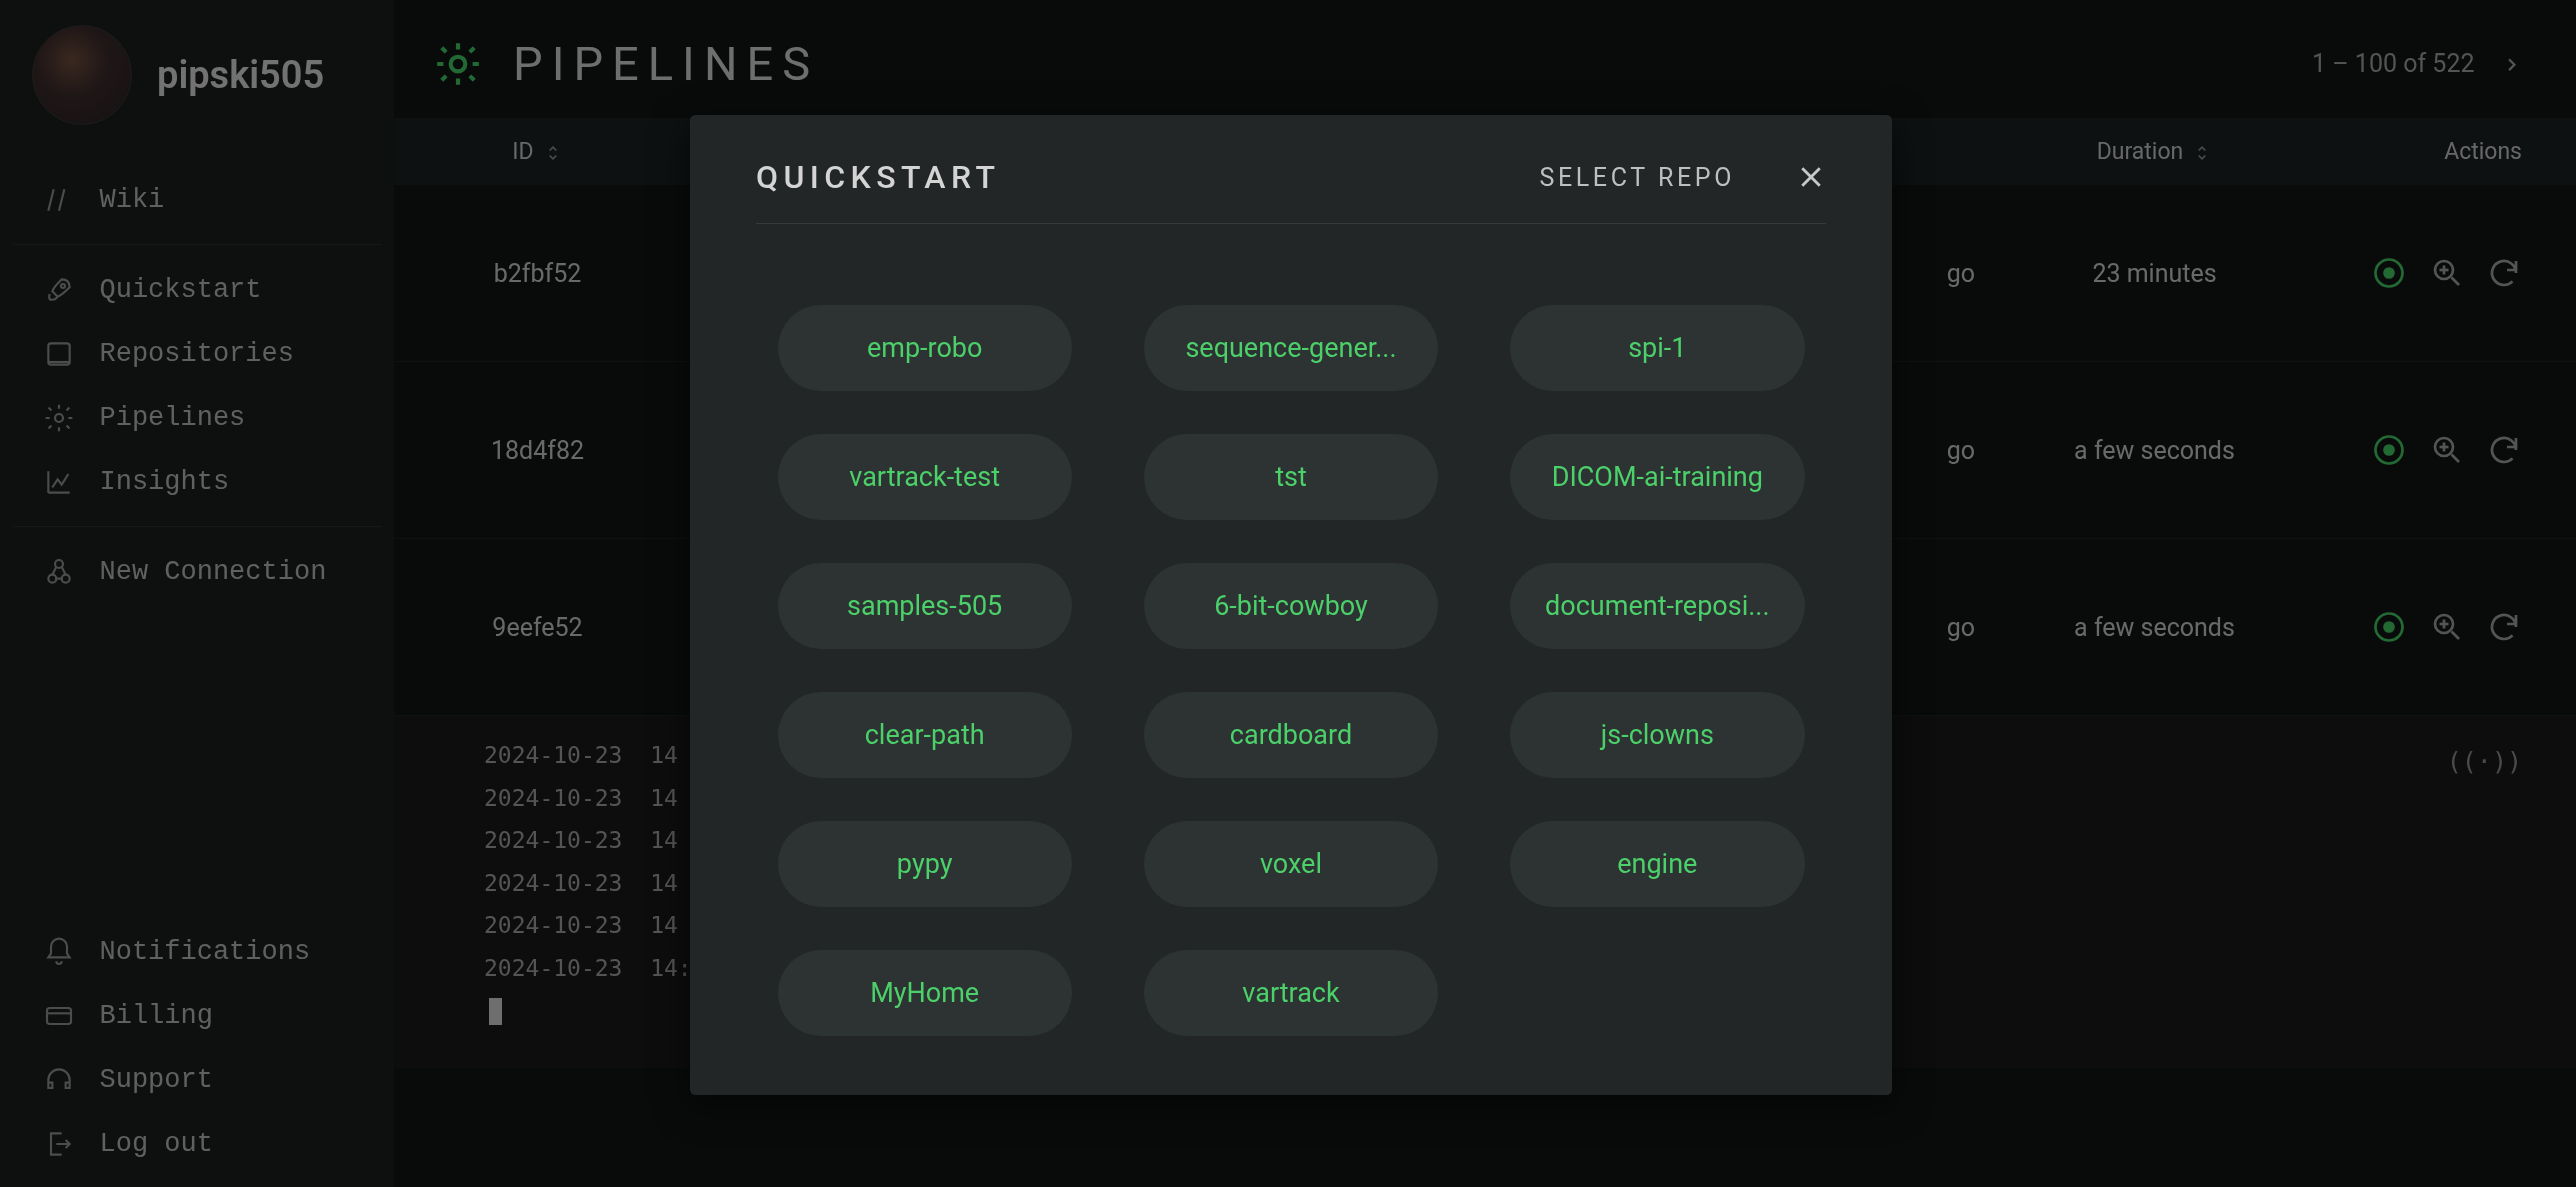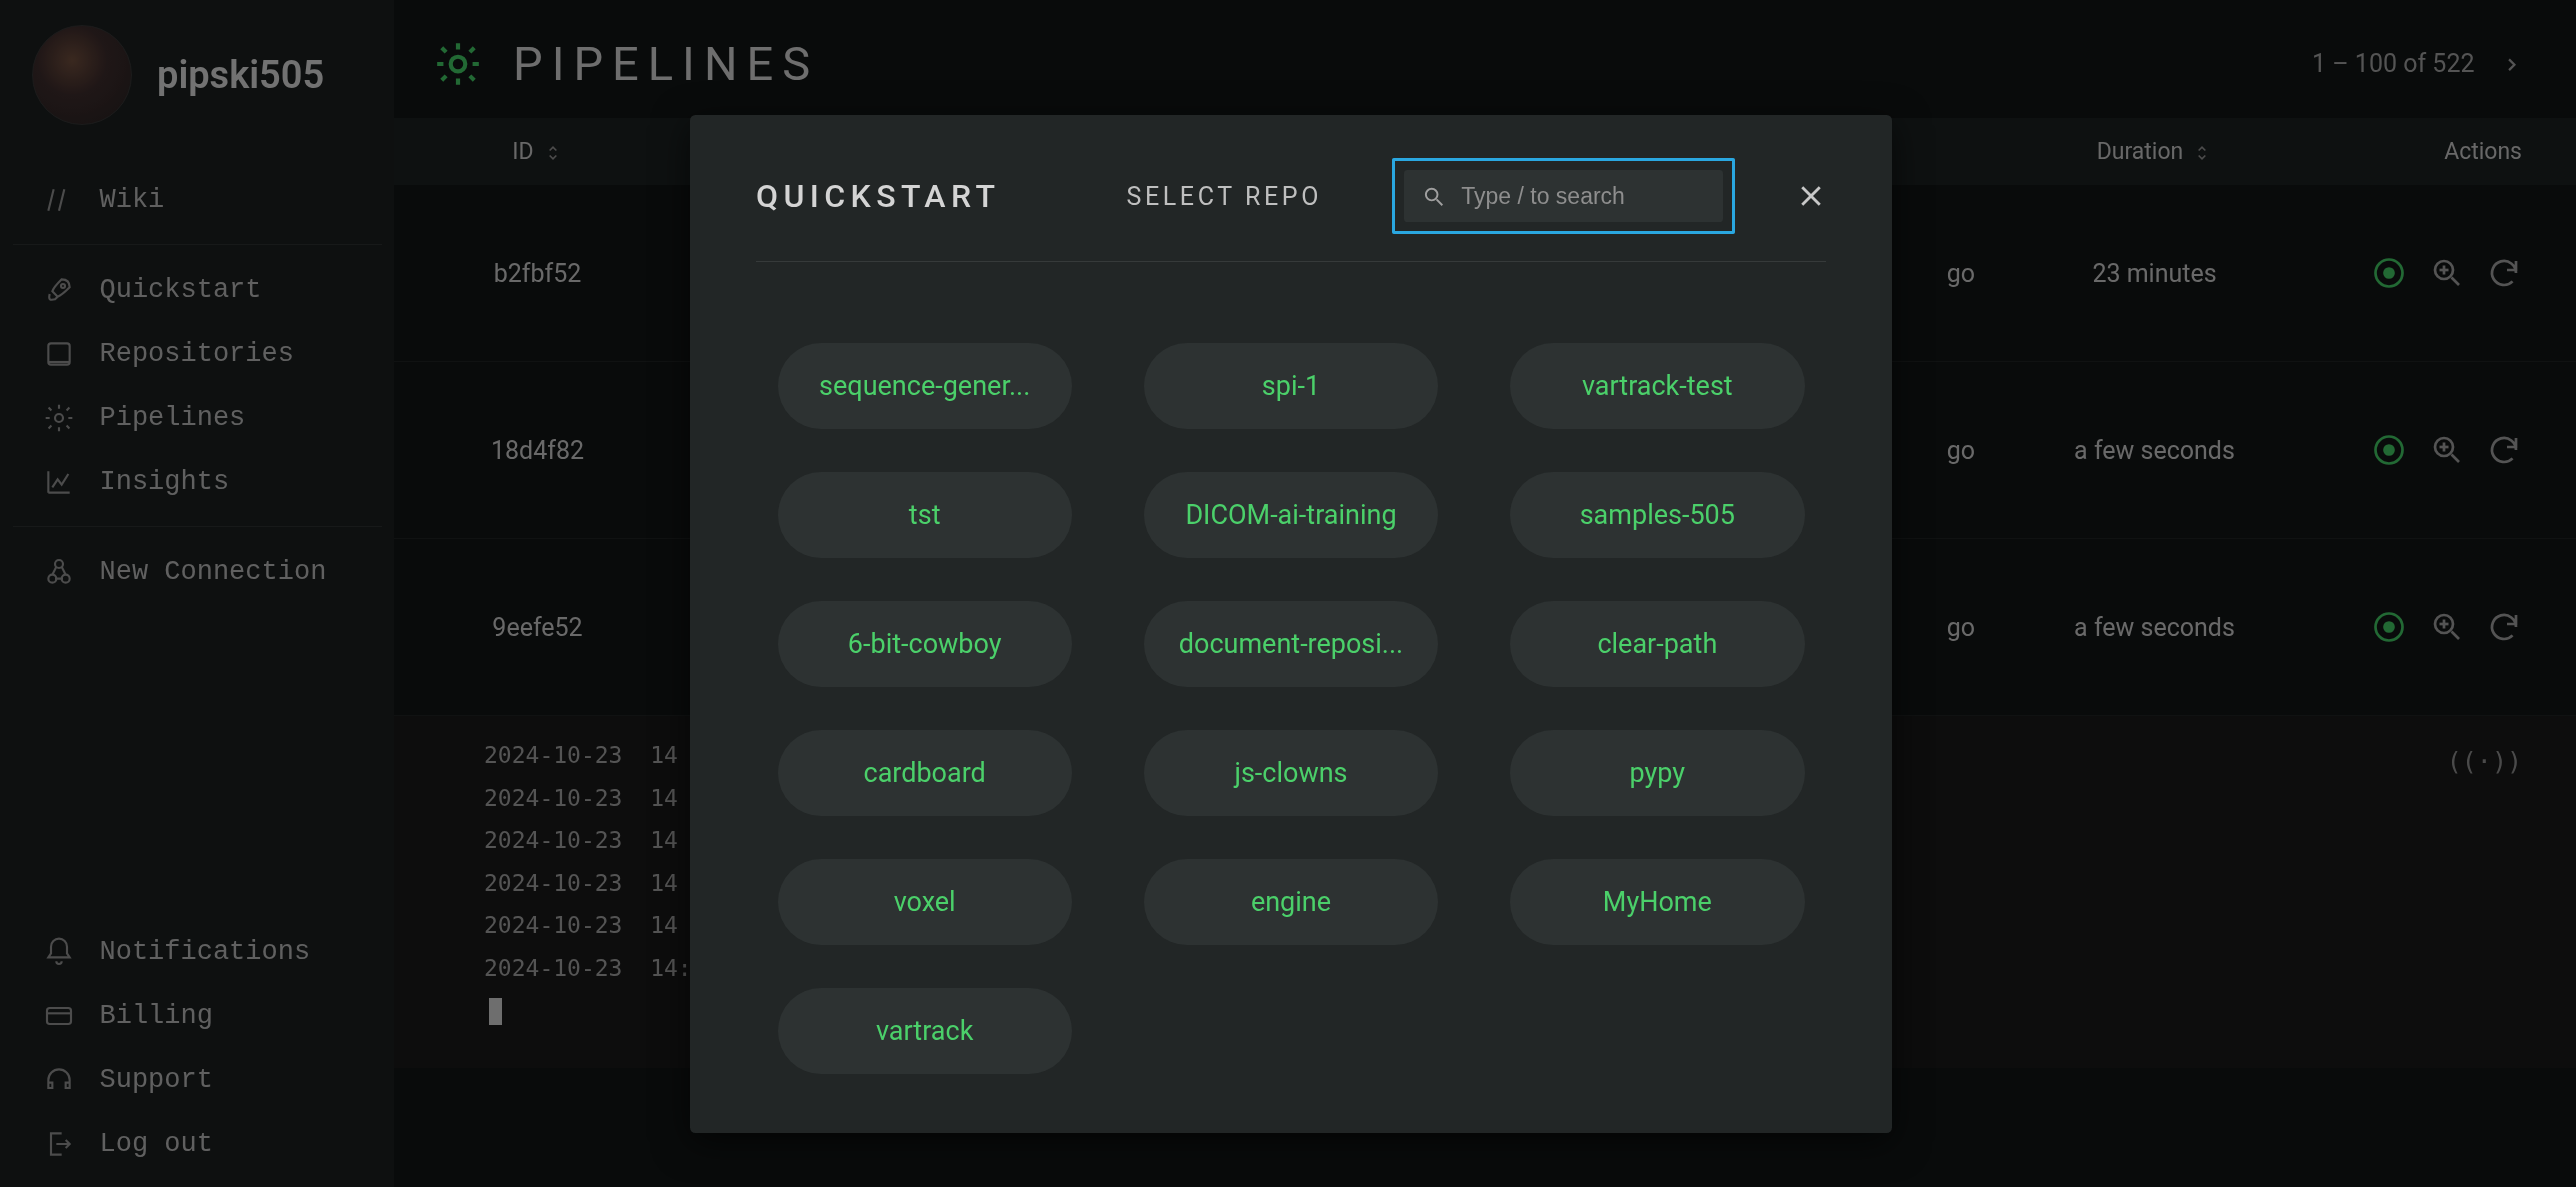--- a/index.html
+++ b/index.html
@@ -541,40 +541,30 @@
     </div>
   </div>
 </main>
 
 <div class="scrim"></div>
 
 <div class="modal">
   <div class="modal-header">
     <div class="modal-title">QUICKSTART</div>
     <div class="modal-subtitle">SELECT REPO</div>
-    <div class="search-wrap">
-      <div class="search-box">
-        <span class="search-icon">
-          <svg viewBox="0 0 24 24">
-              <circle cx="10" cy="10" r="6"></circle>
-              <line x1="15" y1="15" x2="21" y2="21"></line>
-            </svg>
-        </span>
-        <input class="search-input" placeholder="Type / to search" style="">
-      </div>
-    </div>
     <span class="modal-close">
       <svg viewBox="0 0 24 24">
           <line x1="5" y1="5" x2="19" y2="19"></line>
           <line x1="19" y1="5" x2="5" y2="19"></line>
         </svg>
     </span>
   </div>
 
   <div class="repo-grid" id="repo-grid">
+      <div class="repo-pill">emp-robo</div>
       <div class="repo-pill">sequence-gener...</div>
       <div class="repo-pill">spi-1</div>
       <div class="repo-pill">vartrack-test</div>
       <div class="repo-pill">tst</div>
       <div class="repo-pill">DICOM-ai-training</div>
       <div class="repo-pill">samples-505</div>
       <div class="repo-pill">6-bit-cowboy</div>
       <div class="repo-pill">document-reposi...</div>
       <div class="repo-pill">clear-path</div>
       <div class="repo-pill">cardboard</div>

